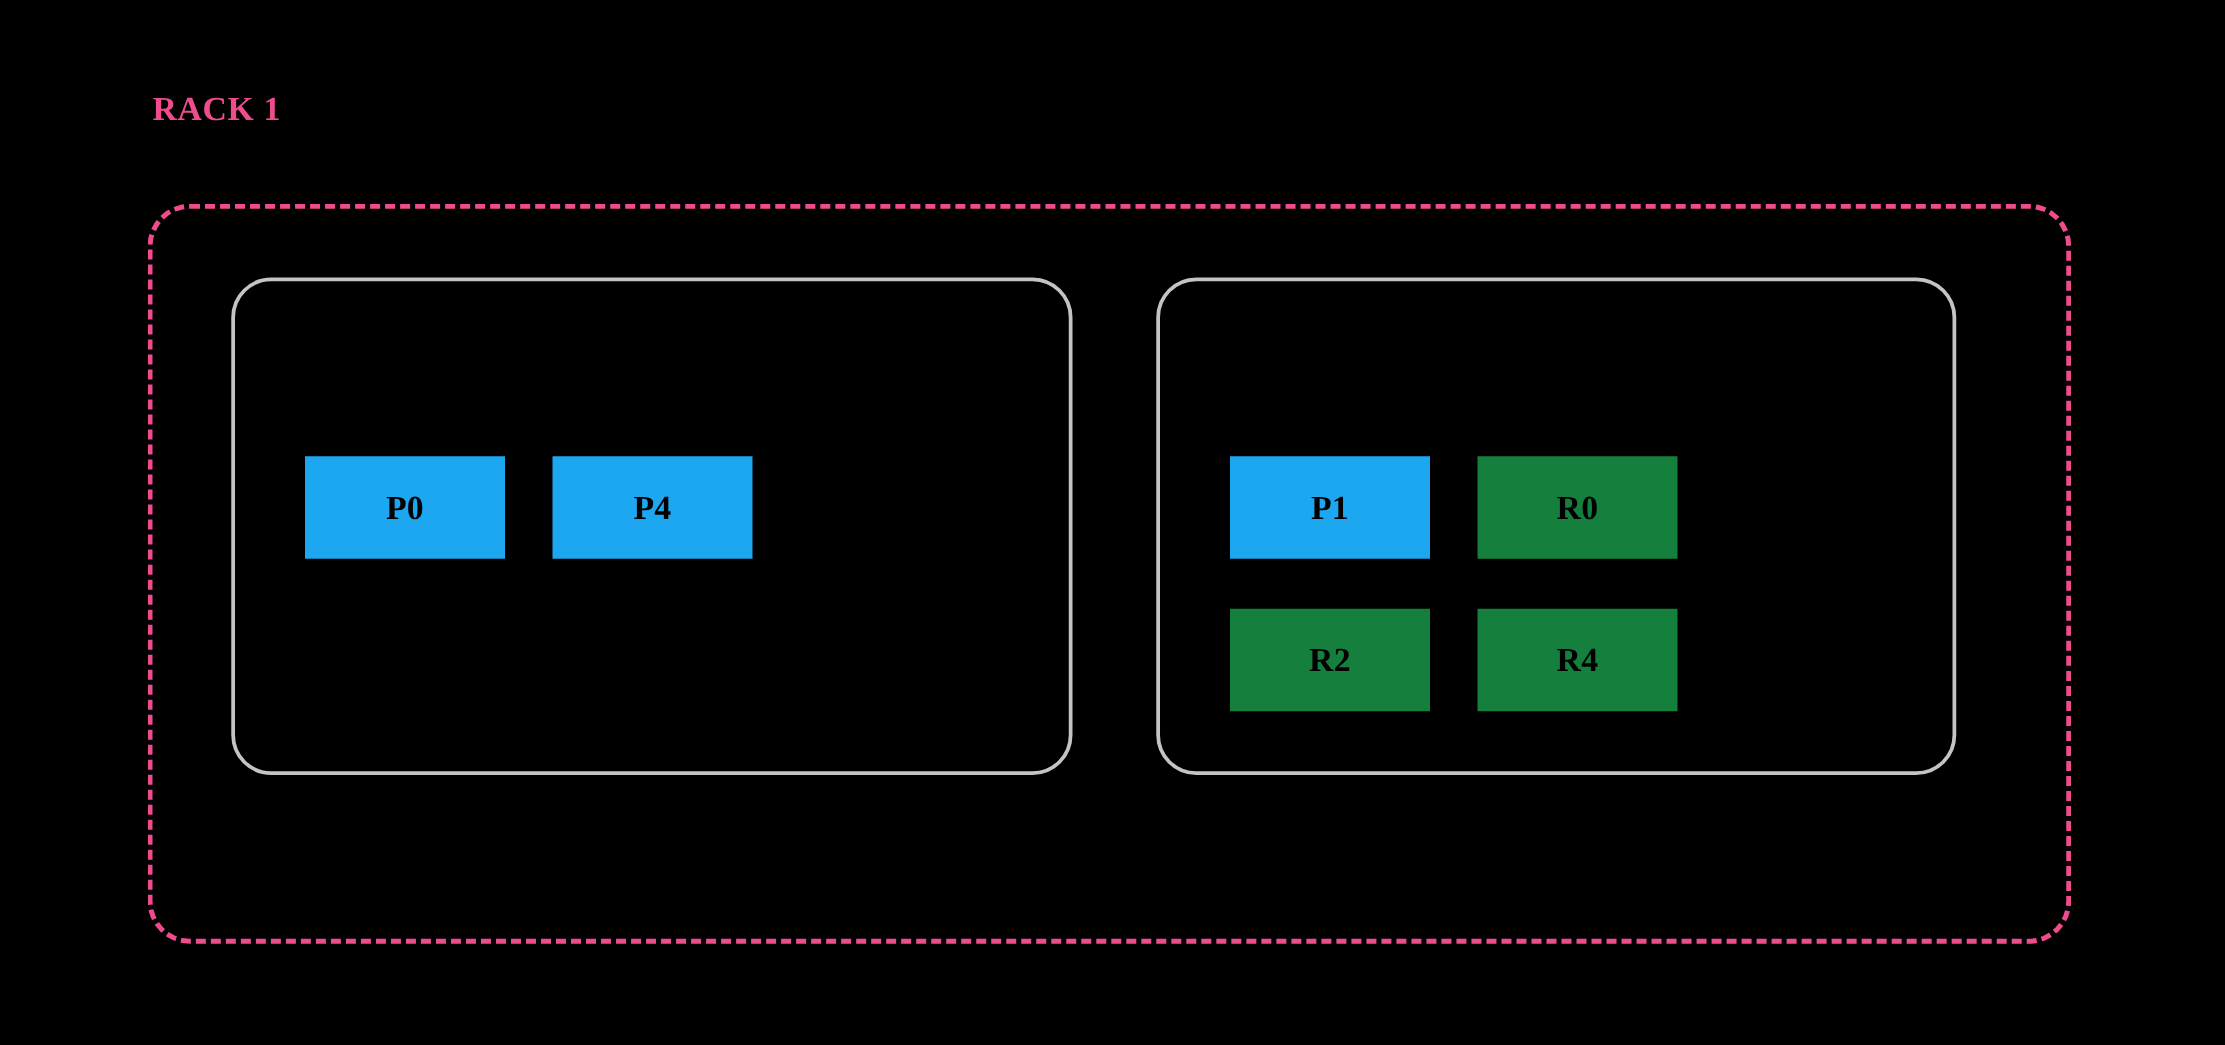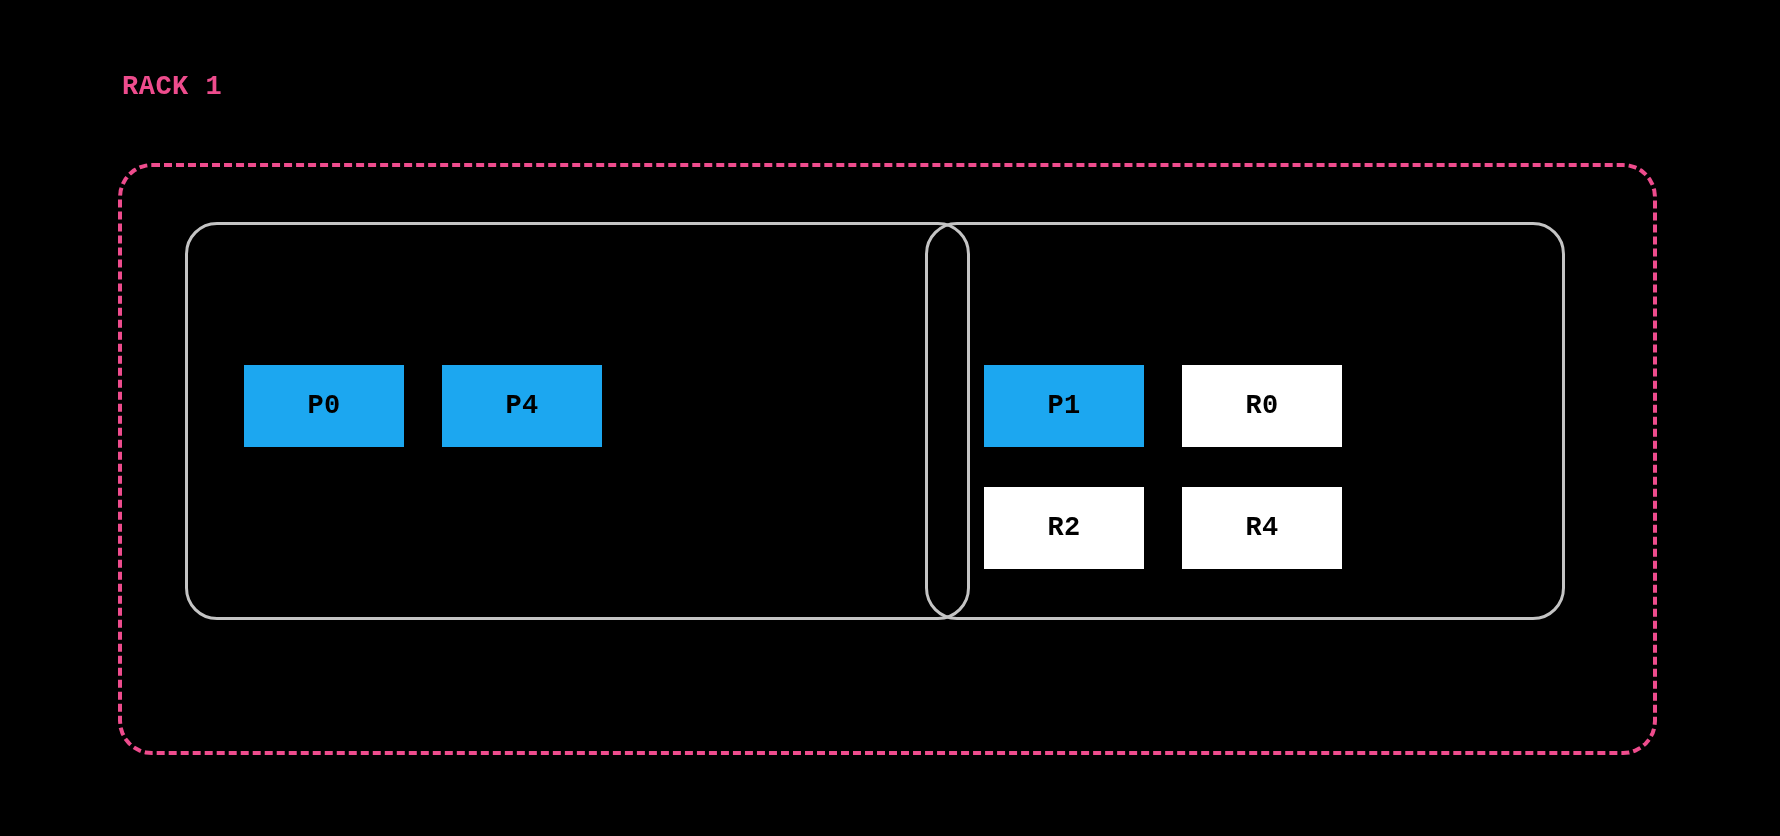--- a/index.html
+++ b/index.html
@@ -6,21 +6,21 @@
   html, body {
     margin: 0;
     padding: 0;
     background: #000000;
   }
   #canvas {
     position: relative;
     width: 1780px;
     height: 836px;
     background: #000000;
-    font-family: Liberation Mono, monospace;
+    font-family: Liberation Serif, serif;
     overflow: hidden;
   }
 
   
   .rack-label {
     position: absolute;
     left: 122px;
     top: 73px;
     font-size: 27px;
     font-weight: bold;
@@ -46,21 +46,21 @@
   
   .node-panel {
     position: absolute;
     top: 222px;
     height: 398px;
     box-sizing: border-box;
     border: 3px solid #c4c4c4;
     border-radius: 32px;
     background: transparent;
   }
-  .node-panel.left  { left: 185px;  width: 785px; }
+  .node-panel.left  { left: 185px;  width: 673px; }
   .node-panel.right { left: 925px;  width: 640px; }
 
   
   .row {
     position: absolute;
     left: 56px;
     display: flex;
     gap: 38px;
   }
   .row.top    { top: 140px; }
@@ -73,21 +73,21 @@
     display: flex;
     align-items: center;
     justify-content: center;
     font-size: 27px;
     font-weight: bold;
     color: #000000;
     letter-spacing: 0.3px;
     border-radius: 0;
   }
   .box.primary { background: #1ca7f0; }
-  .box.replica { background: #ffffff; }
+  .box.replica { background: #15803d; }
 </style>
 </head>
 <body>
 
 <div id="canvas">
 
   <div class="rack-label">RACK 1</div>
 
   <div class="rack-boundary"></div>
 

